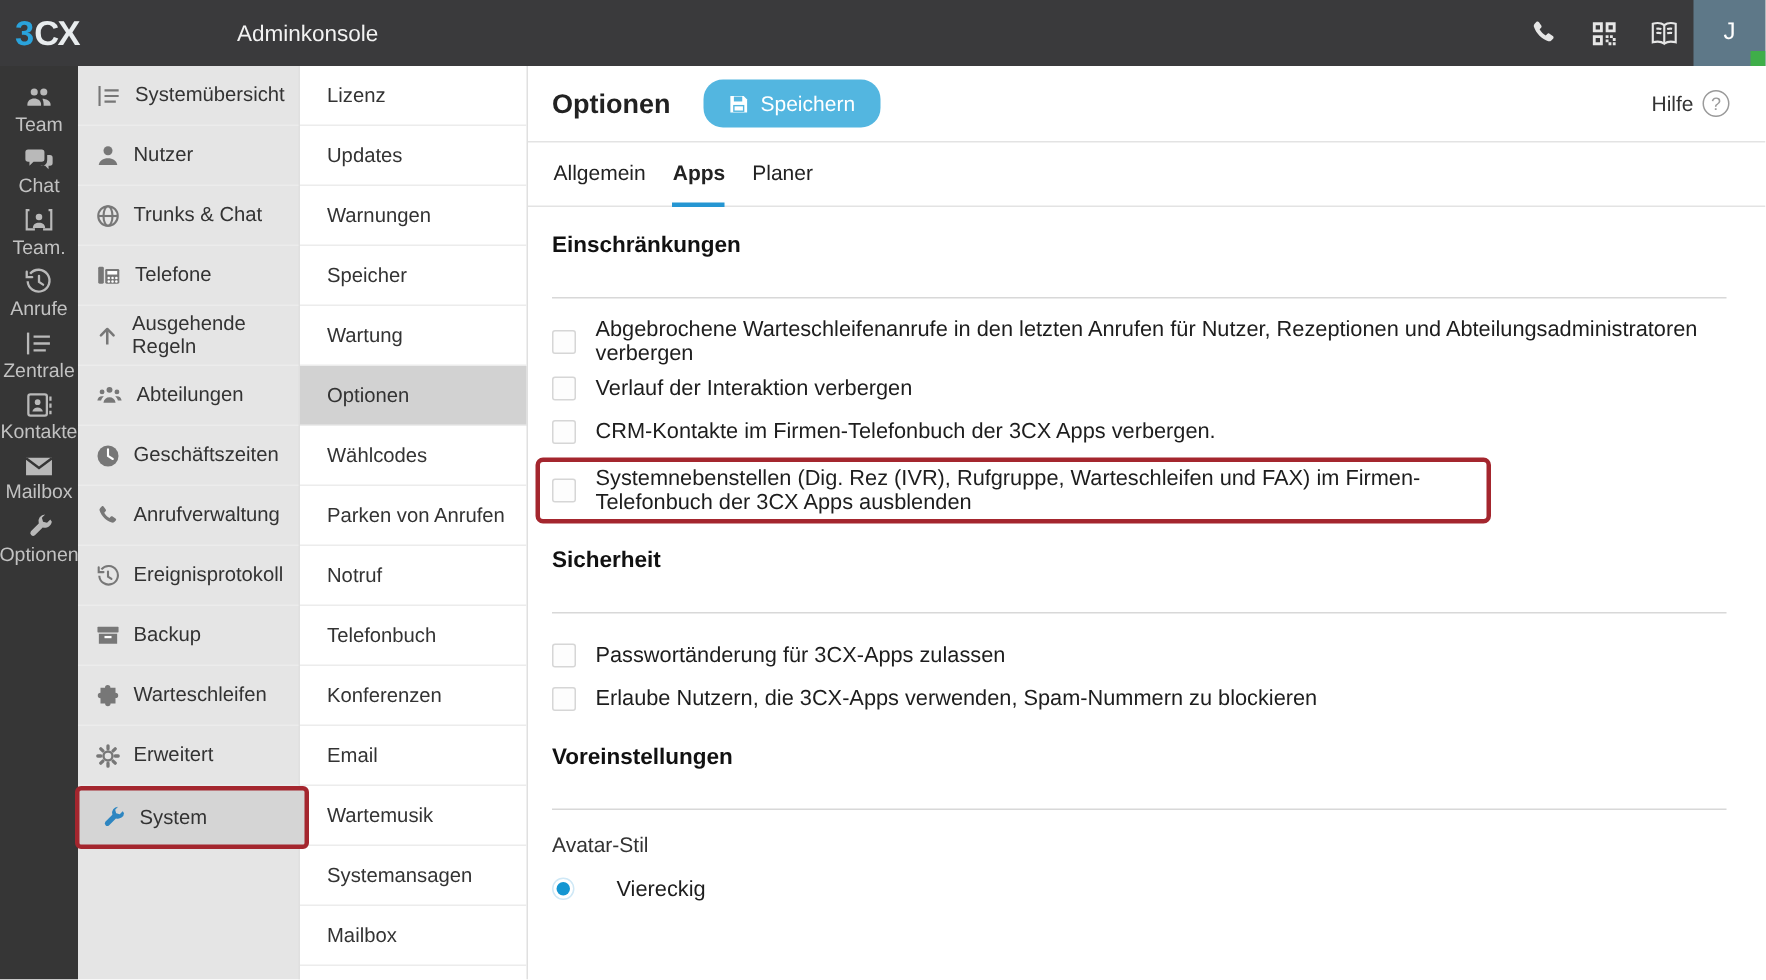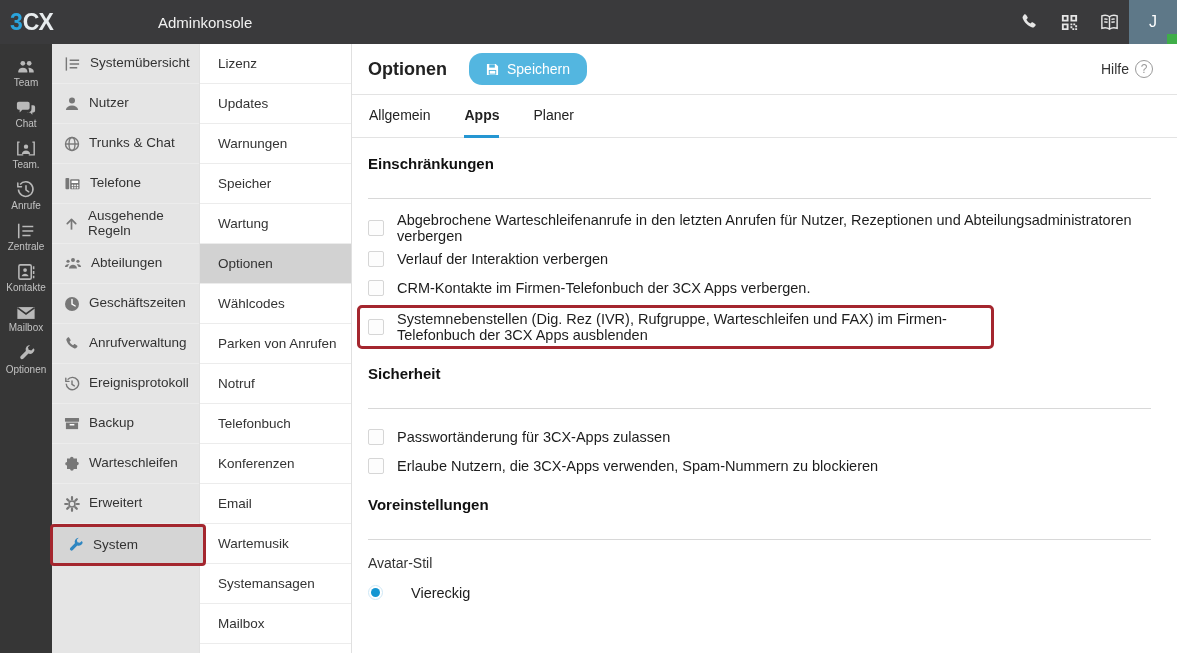--- a/index.html
+++ b/index.html
@@ -14,21 +14,21 @@
   .topbar-title { color:#f2f2f2; font-size:15px; margin-left:8px; }
   .topbar-right { margin-left:auto; display:flex; align-items:center; height:44px; }
   .tb-icon { width:40px; height:44px; display:flex; align-items:center; justify-content:center; color:#e6e6e6; cursor:pointer; }
   .avatar-tile { width:48px; height:44px; background:#5e7888; color:#fff; font-size:16px; display:flex; align-items:center; justify-content:center; position:relative; cursor:pointer; }
   .avatar-status { position:absolute; right:0; bottom:0; width:10px; height:10px; background:#3fae49; }
 
   
   .rail { position:absolute; left:0; top:44px; width:52px; height:609px; background:#363636; display:flex; flex-direction:column; align-items:center; padding-top:8px; }
   .rail-item { width:52px; height:41px; display:flex; flex-direction:column; align-items:center; justify-content:center; cursor:pointer; color:#b9b9b9; }
   .rail-item svg { display:block; }
-  .rail-label { font-size:10px; color:#c2c2c2; margin-top:1px; }
+  .rail-label { font-size:13px; color:#c2c2c2; margin-top:1px; }
 
   
   .col2 { position:absolute; left:52px; top:44px; width:148px; height:609px; background:#e5e5e5; border-right:1px solid #e0e0e0; }
   .c2-item { height:40px; display:flex; align-items:center; gap:9px; padding-left:12px; padding-right:4px; border-bottom:1px solid #ececec; font-size:13.5px; color:#333; line-height:1.1; cursor:pointer; }
   .c2-item svg { flex:0 0 auto; color:#777; }
   .c2-item.selected { background:#d5d5d5; border:3px solid #a4262e; border-radius:4px; border-bottom:3px solid #a4262e; margin:0 -7px 0 -2px; height:42px; position:relative; z-index:3; padding-left:14px; }
   .c2-item.selected svg { color:#2e86c1; }
 
   
   .col3 { position:absolute; left:200px; top:44px; width:152px; height:609px; background:#fff; border-right:1px solid #e0e0e0; }
@@ -36,21 +36,21 @@
   .c3-item.selected { background:#d2d2d2; }
 
   
   .main { position:absolute; left:352px; top:44px; width:825px; height:609px; background:#fff; }
   .main-header { height:51px; display:flex; align-items:center; padding:0 24px 0 16px; border-bottom:1px solid #e3e3e3; }
   .page-title { font-size:18px; font-weight:bold; color:#222; }
   .save-btn { margin-left:22px; background:#53b6e0; border:none; color:#fff; font-size:14px; font-family:inherit; padding:8px 17px; border-radius:13px; display:flex; align-items:center; gap:8px; cursor:pointer; }
   .help { margin-left:auto; display:flex; align-items:center; gap:6px; font-size:14px; color:#333; cursor:pointer; }
   .help-circle { width:18px; height:18px; border:1.5px solid #9a9a9a; border-radius:50%; color:#9a9a9a; font-size:12px; display:flex; align-items:center; justify-content:center; }
 
-  .tabs { height:43px; display:flex; gap:34px; padding-left:17px; border-bottom:1px solid #e3e3e3; }
+  .tabs { height:43px; display:flex; gap:18px; padding-left:17px; border-bottom:1px solid #e3e3e3; }
   .tab { display:flex; align-items:center; font-size:14px; color:#222; border-bottom:3px solid transparent; margin-bottom:-1px; cursor:pointer; }
   .tab.active { font-weight:bold; border-bottom-color:#2596d2;text-align:center; }
 
   .content { padding:17px 26px 0 16px; }
   .sec-heading { font-size:15px; font-weight:bold; color:#111; padding-bottom:26px; border-bottom:1px solid #d8d8d8; }
   .chk-row { display:flex; align-items:center; gap:13px; min-height:29px; font-size:14.5px; color:#1d1d1d; }
   .checkbox { width:16px; height:16px; border:1px solid #d6d6d6; border-radius:2px; background:#fdfdfd; flex:0 0 auto; cursor:pointer; }
   .hl-wrap { border:3px solid #a4262e; border-radius:5px; padding:3px 8px; margin:3px 0 2px -11px; width:637px; display:flex; align-items:center; gap:13px; font-size:14.5px; color:#1d1d1d; min-height:23px; }
   .mt14 { margin-top:13px; }
   .sec-gap { margin-top:16px; }

